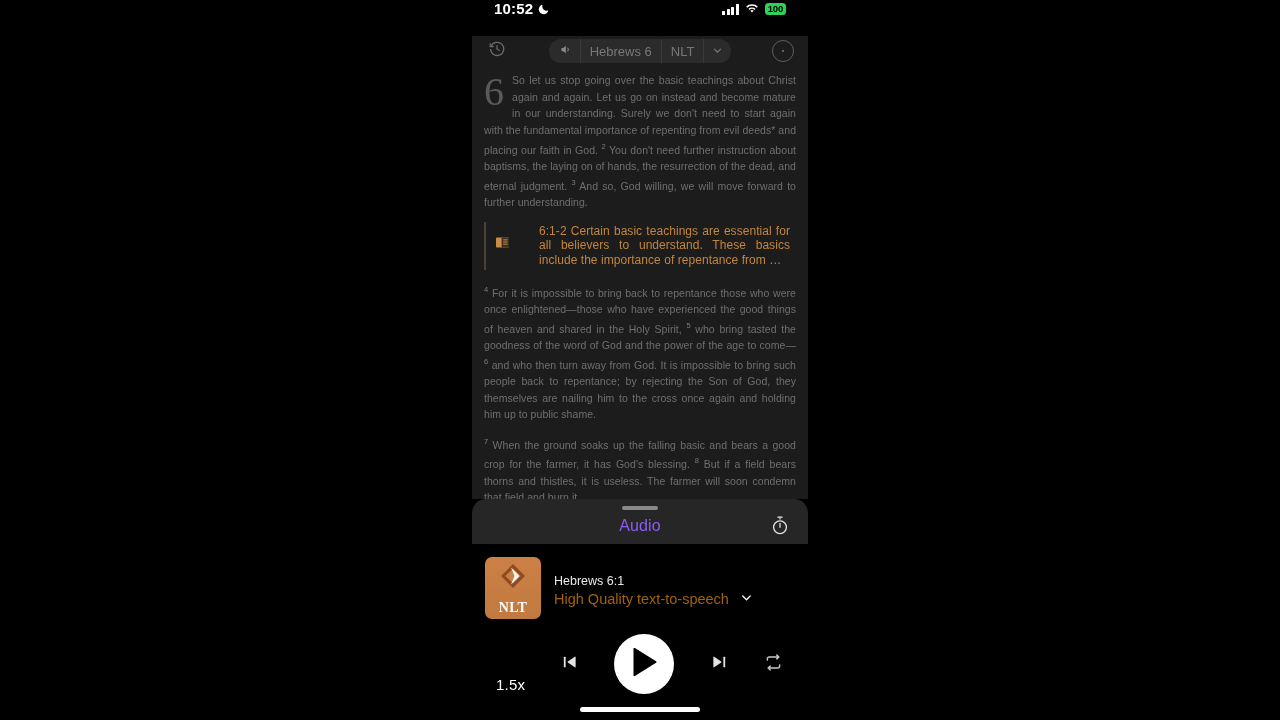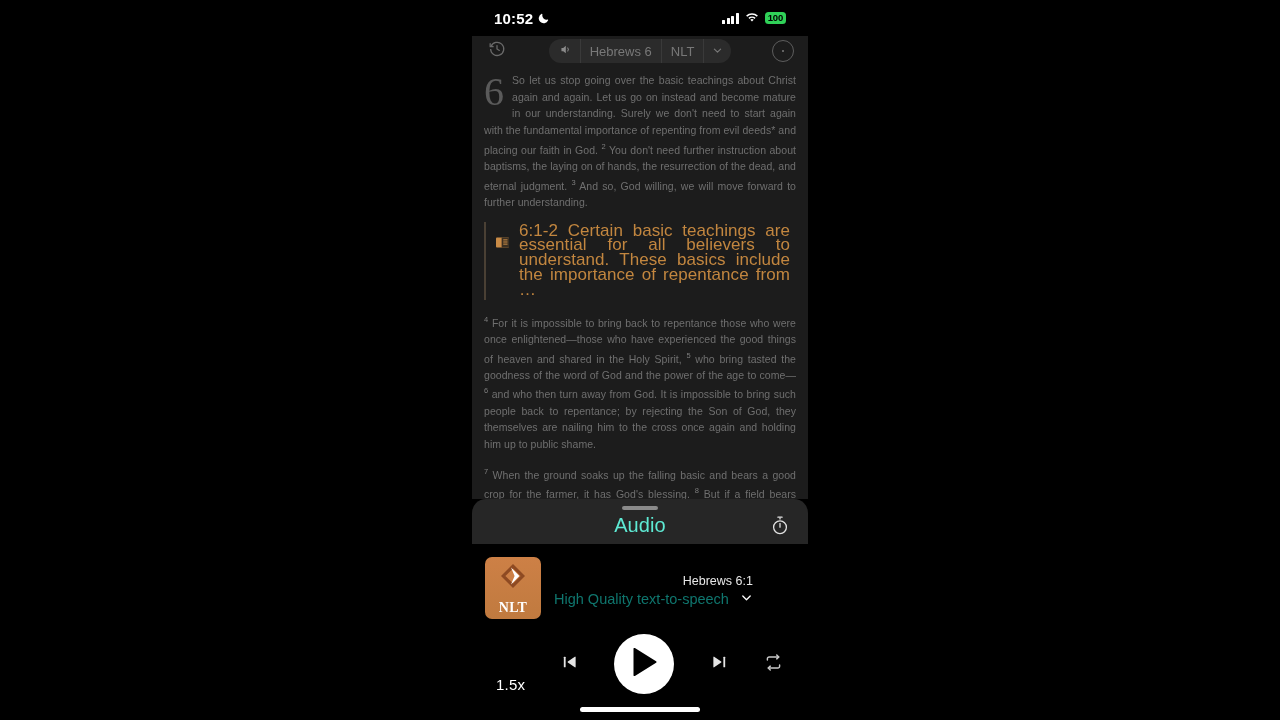--- a/index.html
+++ b/index.html
@@ -18,21 +18,21 @@
   .phone {
     position:absolute;
     left:472px; top:0;
     width:336px; height:720px;
     background:#000;
     overflow:hidden;
   }
   
   .statusbar {
     position:absolute; top:0; left:0; width:336px; height:36px;
-    display:flex; align-items:center; justify-content:space-between;
+    display:flex; align-items:flex-start; justify-content:space-between;
     padding:0 22px;
   }
   .sb-left { display:flex; align-items:center; gap:5px; }
   .sb-time { color:#fff; font-size:15px; font-weight:600; letter-spacing:.2px; }
   .moon { width:12px; height:12px; position:relative; display:inline-block; }
   .moon svg { display:block; }
   .sb-right { display:flex; align-items:center; gap:6px; }
   .bars { display:flex; align-items:flex-end; gap:1.5px; height:11px; }
   .bars i { display:block; width:3px; background:#fff; border-radius:.5px; }
   .bars i:nth-child(1){height:4px;}
@@ -102,41 +102,42 @@
     margin:0 0 12px 0; padding:2px 0 2px 0;
     border-left:2.5px solid #4a4034;
   }
   .callout-icon {
     margin-left:9px; margin-top:12px;
     color:#c98b46;
     flex:0 0 auto;
   }
   .callout-text {
     color:#c2863f;
-    font-size:17px; line-height:14.8px;
+    font-size:12px; line-height:14.8px;
     padding-right:6px;
+    margin-left:20px;
   }
   
   .sheet {
     position:absolute; left:0; top:499px; width:336px; height:221px;
     background:#000;
   }
   .sheet-head {
     position:relative;
     height:45px;
     background:#262626;
     border-radius:14px 14px 0 0;
     display:flex; align-items:center; justify-content:center;
   }
   .grabber {
     position:absolute; top:7px; left:50%; transform:translateX(-50%);
     width:36px; height:4px; border-radius:2px; background:#8a8a8a;
   }
   .sheet-title {
-    color:#5eead4; font-size:20px; font-weight:400; letter-spacing:.1px;
+    color:#8b5cf6; font-size:16px; font-weight:400; letter-spacing:.1px;
     margin-top:8px;
   }
   .timer-btn {
     position:absolute; right:16px; top:16px;
     width:24px; height:24px;
     display:flex; align-items:center; justify-content:center;
   }
   .sheet-body { background:#000; height:176px; position:relative; }
   .track {
     display:flex; align-items:center; gap:13px;
@@ -147,24 +148,24 @@
     background:linear-gradient(180deg,#cd8046 0%,#c07a3f 100%);
     display:flex; flex-direction:column; align-items:center; justify-content:center;
     flex:0 0 auto; position:relative;
   }
   .art .diamond { margin-top:1px; }
   .art .nlt {
     font-family:"Liberation Serif", serif;
     color:#fff; font-size:14px; font-weight:700; letter-spacing:.4px;
     margin-top:5px;
   }
-  .track-meta { display:flex; flex-direction:column; gap:3px; padding-top:4px;align-items:flex-end; }
+  .track-meta { display:flex; flex-direction:column; gap:3px; padding-top:4px; }
   .track-ref { color:#e8e8e8; font-size:12.5px; }
   .track-voice {
-    color:#0f766e; font-size:14.5px;
+    color:#a16207; font-size:14.5px;
     display:flex; align-items:center; gap:11px;
   }
   .controls {
     display:flex; align-items:center; justify-content:space-between;
     padding:0 24px;
     margin-top:14px;
     height:62px;
   }
   .speed { color:#fff; font-size:15px; letter-spacing:.2px;margin-top:40px; }
   .skip { color:#e4e4e4; display:flex; align-items:center; }

